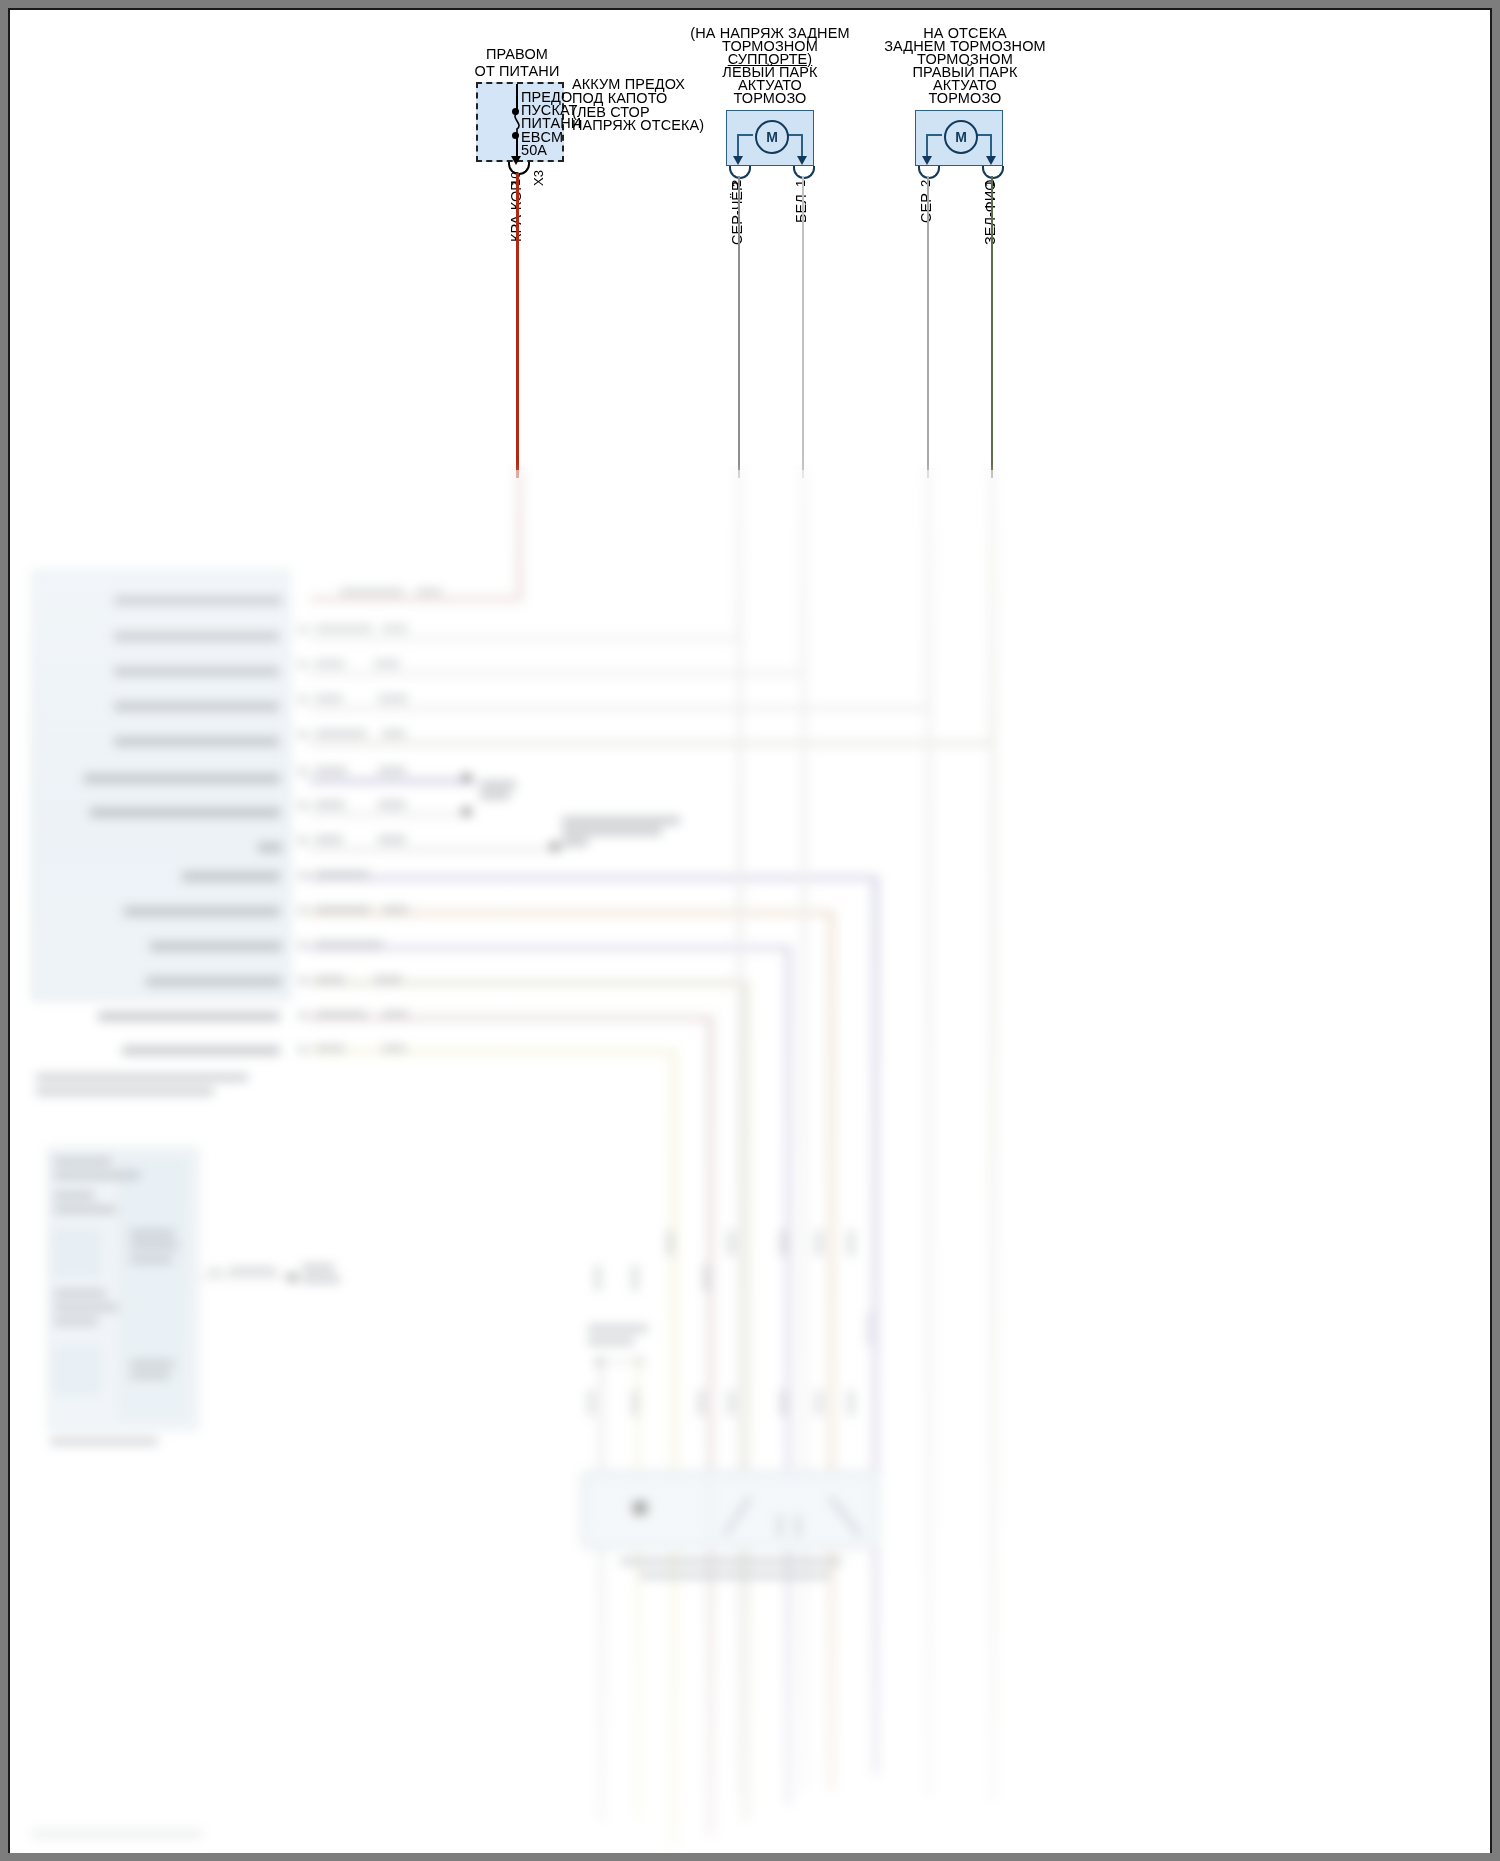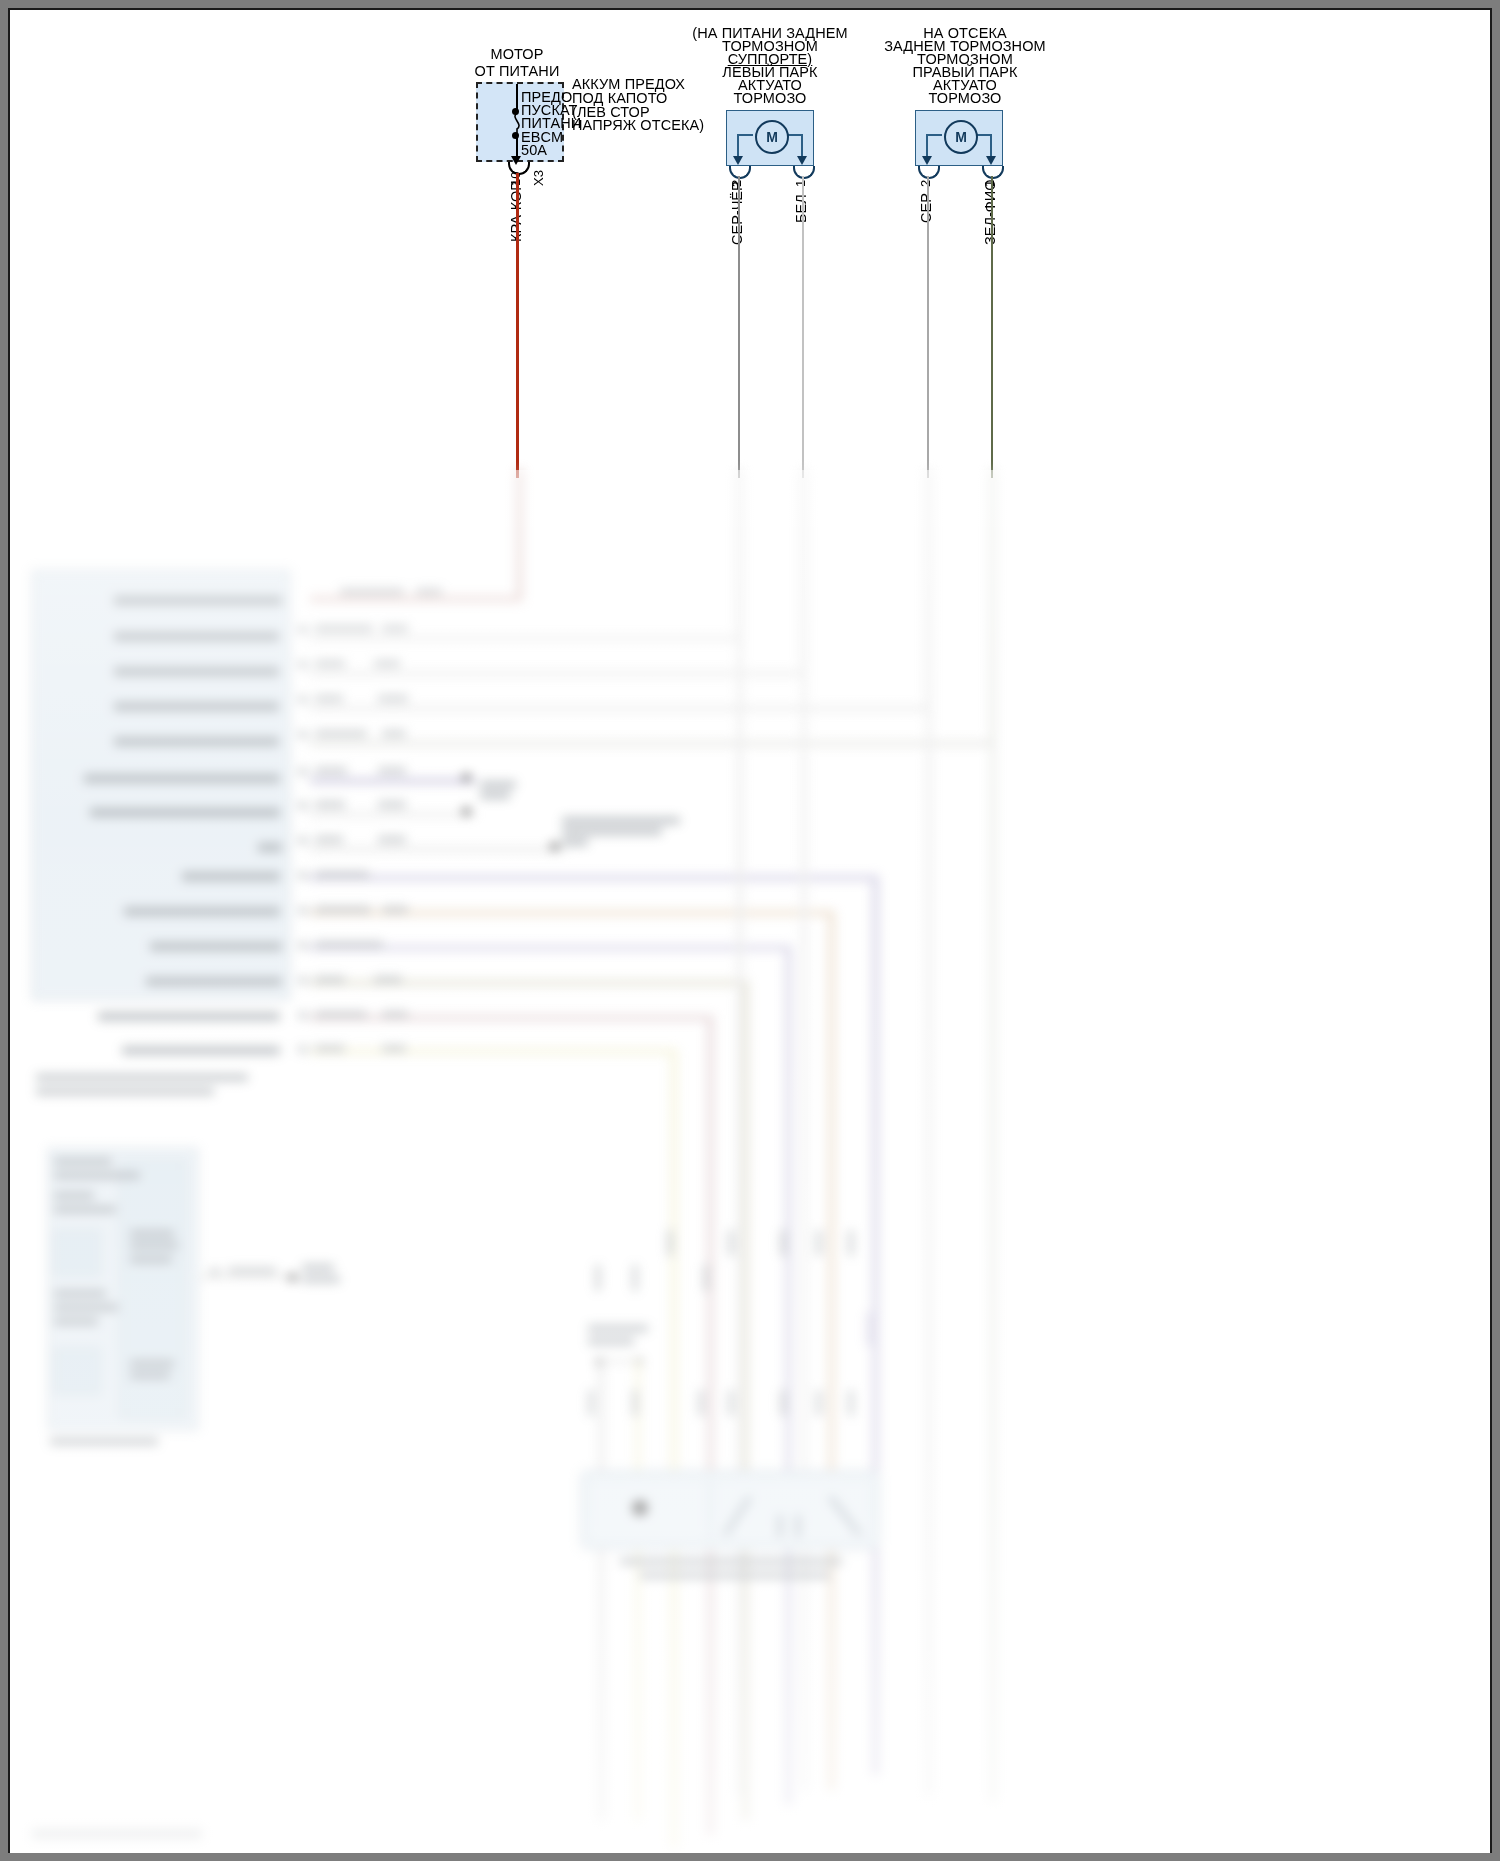--- a/index.html
+++ b/index.html
@@ -78,21 +78,21 @@
 </style>
 </head>
 <body>
 
 <div id="page">
   <div id="mat"></div>
 
   <div id="sheet">
    <div id="canvas">
 
-    <div class="lbl" style="left:442px;top:36px;width:130px;">МОТОР</div>
+    <div class="lbl" style="left:442px;top:36px;width:130px;">ПРАВОМ</div>
     <div class="lbl" style="left:442px;top:53px;width:130px;">ОТ ПИТАНИ</div>
 
     <div class="box dashed" style="left:466px;top:72px;width:88px;height:80px;"></div>
 
     <div class="wire v" style="left:506px;top:74px;height:28px;background:#000;width:1.6px;"></div>
     <div class="dot" style="left:502px;top:98px;width:7px;height:7px;"></div>
     <svg style="position:absolute;left:497px;top:103px;" width="20" height="22">
       <path d="M10 0 C 3 5, 17 11, 10 16 L10 22" stroke="#000" stroke-width="1.6" fill="none"></path>
     </svg>
     <div class="dot" style="left:502px;top:122px;width:7px;height:7px;"></div>
@@ -110,21 +110,21 @@
     <div class="lbl left" style="left:562px;top:94px;">(ЛЕВ СТОР</div>
     <div class="lbl left" style="left:562px;top:107px;">НАПРЯЖ ОТСЕКА)</div>
 
     <div class="cup blk" style="left:498px;top:152px;"></div>
     <div class="vlbl" style="left:498px;top:176px;font-size:13px;">10</div>
     <div class="vlbl" style="left:521px;top:176px;font-size:13px;">X3</div>
     <div class="vlbl" style="left:498px;top:232px;">КРА-КОР</div>
 
     <div class="wire v" style="left:506px;top:163px;height:305px;background:#b02a12;width:3px;"></div>
 
-    <div class="lbl" style="left:675px;top:15px;width:170px;">(НА ПИТАНИ ЗАДНЕМ</div>
+    <div class="lbl" style="left:675px;top:15px;width:170px;">(НА НАПРЯЖ ЗАДНЕМ</div>
     <div class="lbl" style="left:675px;top:28px;width:170px;">ТОРМОЗНОМ</div>
     <div class="lbl" style="left:675px;top:41px;width:170px;text-decoration:underline;">СУППОРТЕ)</div>
     <div class="lbl" style="left:675px;top:54px;width:170px;">ЛЕВЫЙ ПАРК</div>
     <div class="lbl" style="left:675px;top:67px;width:170px;">АКТУАТО</div>
     <div class="lbl" style="left:675px;top:80px;width:170px;">ТОРМОЗО</div>
 
     <div class="box" style="left:716px;top:100px;width:88px;height:56px;"></div>
 
     <div class="thin" style="left:727px;top:124px;width:16px;height:2px;"></div>
     <div class="thin" style="left:777px;top:124px;width:16px;height:2px;"></div>

